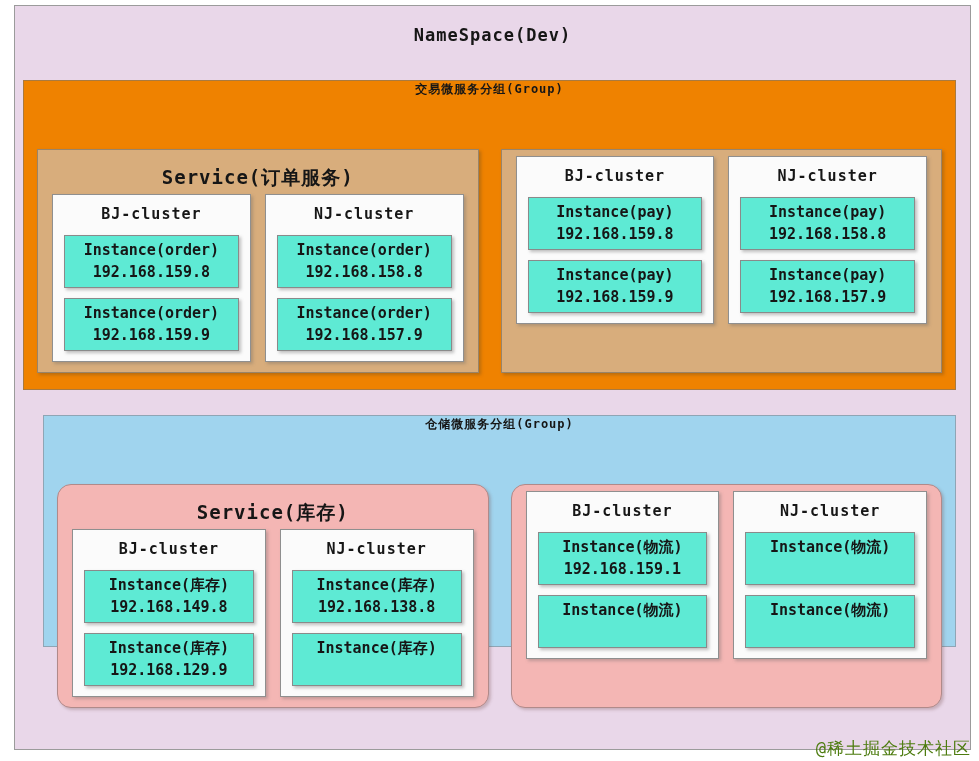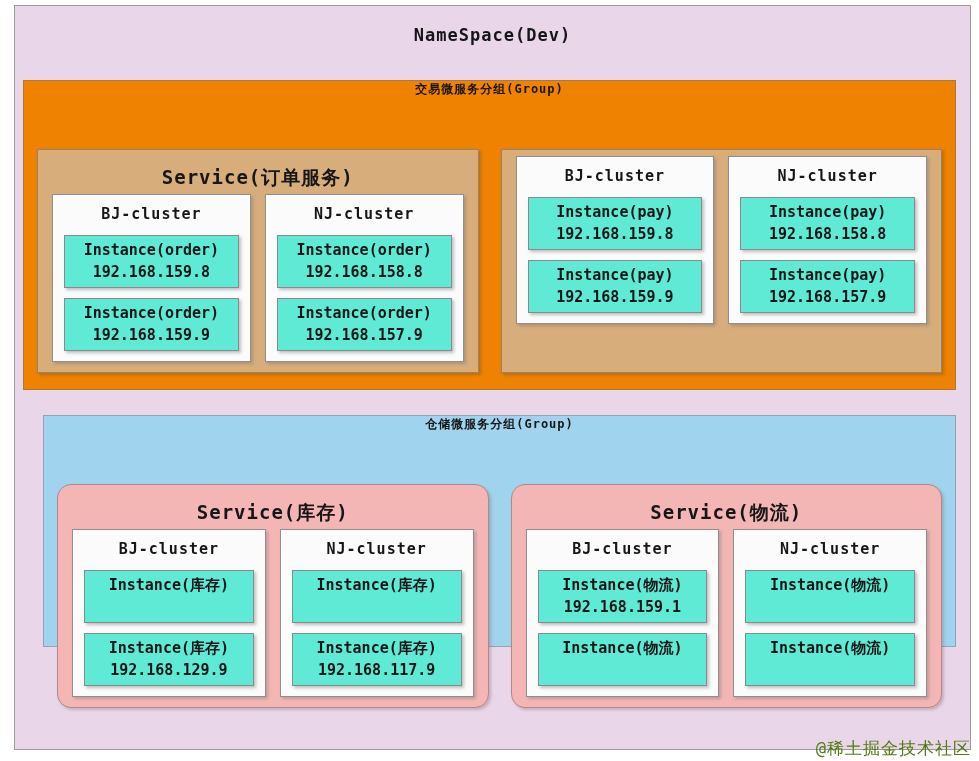--- a/index.html
+++ b/index.html
@@ -181,41 +181,41 @@
     <div class="group-title">仓储微服务分组(Group)</div>
     <div class="services-row">
 
       <div class="service">
         <div class="service-title">Service(库存)</div>
         <div class="clusters-row">
           <div class="cluster">
             <div class="cluster-title">BJ-cluster</div>
             <div class="instance">
               <div class="inst-line">Instance(库存)</div>
+              <div class="inst-line">192.168.149.8</div>
             </div>
             <div class="instance">
               <div class="inst-line">Instance(库存)</div>
               <div class="inst-line">192.168.129.9</div>
             </div>
           </div>
           <div class="cluster">
             <div class="cluster-title">NJ-cluster</div>
             <div class="instance">
               <div class="inst-line">Instance(库存)</div>
-            </div>
-            <div class="instance">
-              <div class="inst-line">Instance(库存)</div>
-              <div class="inst-line">192.168.117.9</div>
-            </div>
-          </div>
-        </div>
-      </div>
-
-      <div class="service">
-        <div class="service-title">Service(物流)</div>
+              <div class="inst-line">192.168.138.8</div>
+            </div>
+            <div class="instance">
+              <div class="inst-line">Instance(库存)</div>
+            </div>
+          </div>
+        </div>
+      </div>
+
+      <div class="service">
         <div class="clusters-row">
           <div class="cluster">
             <div class="cluster-title">BJ-cluster</div>
             <div class="instance">
               <div class="inst-line">Instance(物流)</div>
               <div class="inst-line">192.168.159.1</div>
             </div>
             <div class="instance">
               <div class="inst-line">Instance(物流)</div>
             </div>

